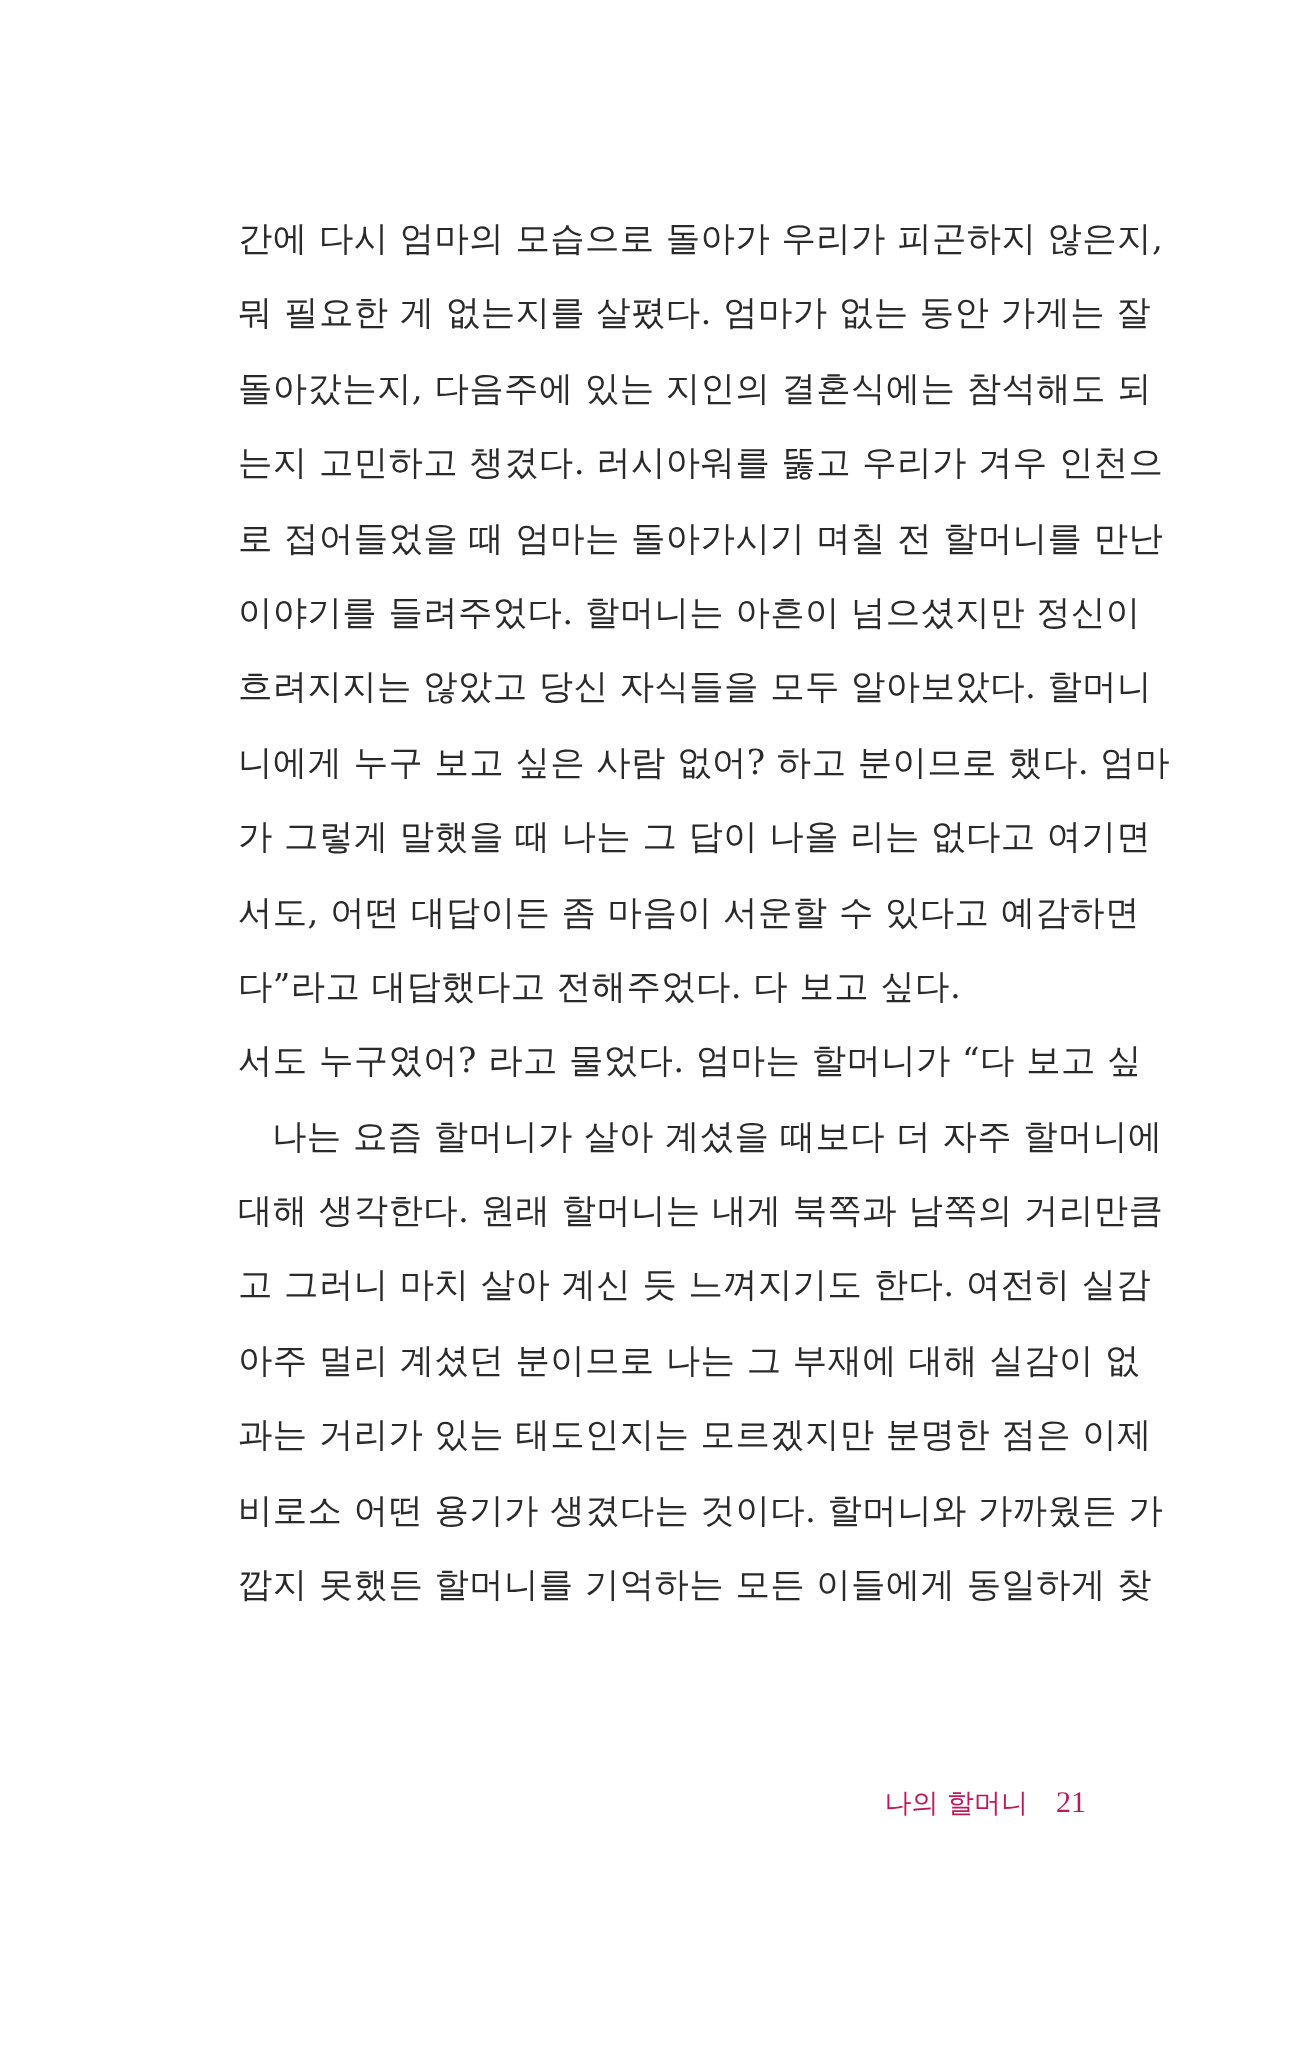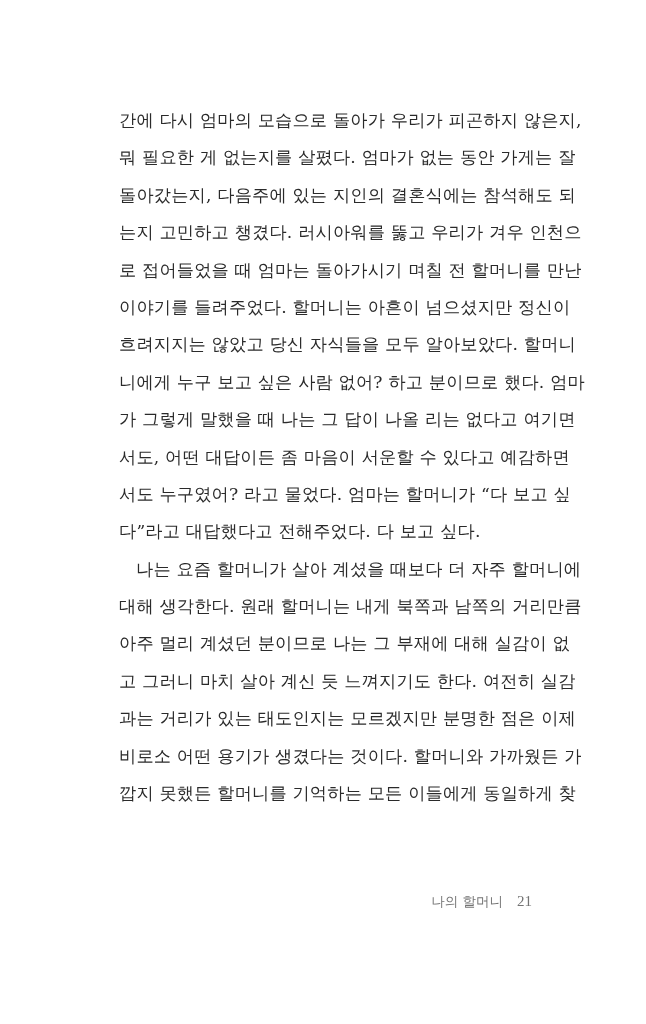--- a/index.html
+++ b/index.html
@@ -41,24 +41,24 @@
       letter-spacing: 0.2px;
     }
     .line.last {
       text-align-last: left;
     }
     .line.indent {
       padding-left: 17px;
     }
     .footer {
       position: absolute;
-      right: 114px;
+      right: 103px;
       top: 893px;
       font-size: 13.5px;
-      color: #737373;
+      color: #be185d;
       white-space: nowrap;
     }
     .footer .page-number {
       margin-left: 14px;
       font-family: "Liberation Serif", "DejaVu Serif", serif;
       font-size: 15px;
     }
   </style>
 </head>
 <body>
@@ -70,29 +70,29 @@
       <span class="line">간에 다시 엄마의 모습으로 돌아가 우리가 피곤하지 않은지,</span>
       <span class="line">뭐 필요한 게 없는지를 살폈다. 엄마가 없는 동안 가게는 잘</span>
       <span class="line">돌아갔는지, 다음주에 있는 지인의 결혼식에는 참석해도 되</span>
       <span class="line">는지 고민하고 챙겼다. 러시아워를 뚫고 우리가 겨우 인천으</span>
       <span class="line">로 접어들었을 때 엄마는 돌아가시기 며칠 전 할머니를 만난</span>
       <span class="line">이야기를 들려주었다. 할머니는 아흔이 넘으셨지만 정신이</span>
       <span class="line">흐려지지는 않았고 당신 자식들을 모두 알아보았다. 할머니</span>
       <span class="line">니에게 누구 보고 싶은 사람 없어? 하고 분이므로 했다. 엄마</span>
       <span class="line">가 그렇게 말했을 때 나는 그 답이 나올 리는 없다고 여기면</span>
       <span class="line">서도, 어떤 대답이든 좀 마음이 서운할 수 있다고 예감하면</span>
+      <span class="line last">다”라고 대답했다고 전해주었다. 다 보고 싶다.</span>
       <span class="line">서도 누구였어? 라고 물었다. 엄마는 할머니가 “다 보고 싶</span>
-      <span class="line last">다”라고 대답했다고 전해주었다. 다 보고 싶다.</span>
     </div>
 
     <div>
       <span class="line indent">나는 요즘 할머니가 살아 계셨을 때보다 더 자주 할머니에</span>
       <span class="line">대해 생각한다. 원래 할머니는 내게 북쪽과 남쪽의 거리만큼</span>
+      <span class="line">고 그러니 마치 살아 계신 듯 느껴지기도 한다. 여전히 실감</span>
       <span class="line">아주 멀리 계셨던 분이므로 나는 그 부재에 대해 실감이 없</span>
-      <span class="line">고 그러니 마치 살아 계신 듯 느껴지기도 한다. 여전히 실감</span>
       <span class="line">과는 거리가 있는 태도인지는 모르겠지만 분명한 점은 이제</span>
       <span class="line">비로소 어떤 용기가 생겼다는 것이다. 할머니와 가까웠든 가</span>
       <span class="line">깝지 못했든 할머니를 기억하는 모든 이들에게 동일하게 찾</span>
     </div>
   </div>
 
   <div class="footer">
     <span>나의 할머니</span><span class="page-number">21</span>
   </div>
 </div>

